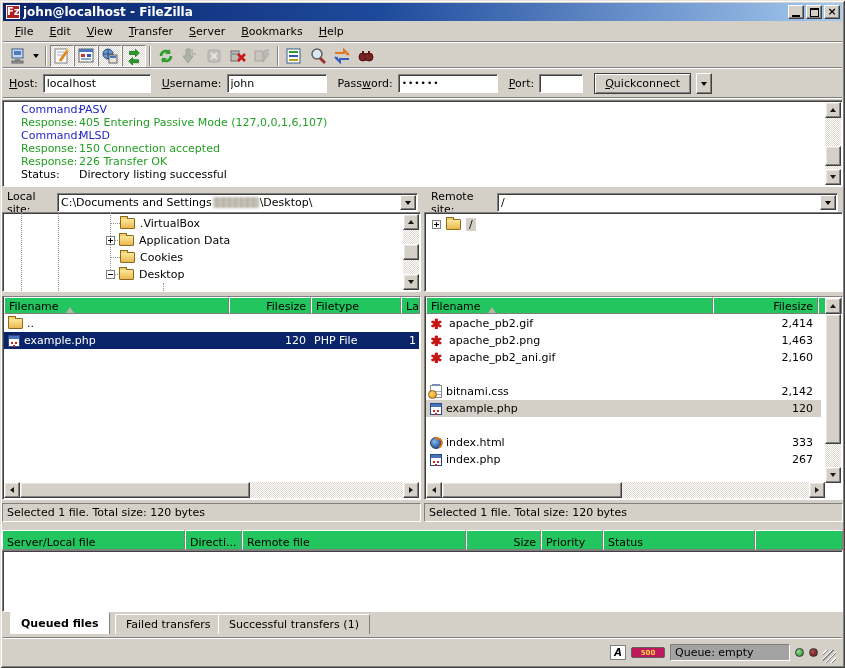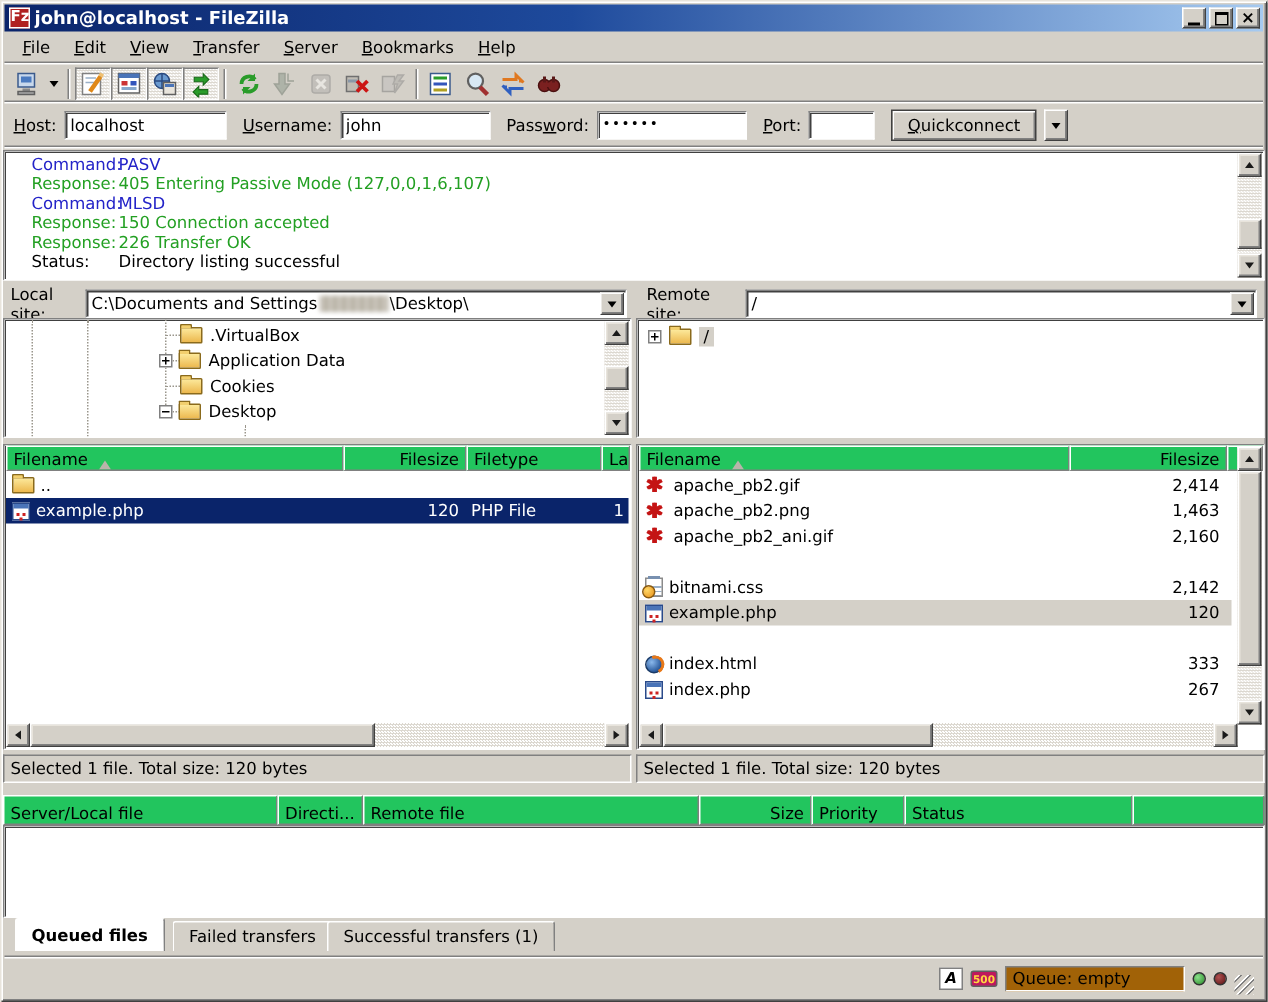--- a/index.html
+++ b/index.html
@@ -124,23 +124,23 @@
   
   .queue-body { background:#fff; border:1px solid; border-color:#808080 #fff #fff #808080; box-shadow:inset 1px 1px 0 #404040; }
   .tab { position:absolute; height:20px; display:flex; align-items:center; padding:0 10px;
     background:#d4d0c8; border:1px solid; border-color:#fff #808080 #808080 #fff; border-bottom:none; border-radius:2px 2px 0 0; }
   .tab.active { background:#fff; font-weight:bold; height:22px; top:-2px; z-index:2; }
 
   
   .statusbar { left:3px; top:640px; width:839px; height:25px; display:flex; align-items:center; justify-content:flex-end; gap:5px; padding-right:6px; }
   .dt-icon { width:16px; height:15px; background:#fff; border:1px solid #808080; font-size:10px; font-weight:bold; font-style:italic;
     display:flex; align-items:center; justify-content:center; }
-  .spd-icon { width:18px; height:11px; background:#be185d; color:#ffd840; font-size:7px; font-weight:bold;
+  .spd-icon { width:34px; height:11px; background:#be185d; color:#ffd840; font-size:7px; font-weight:bold;
     display:flex; align-items:center; justify-content:center; border:1px solid #606060; border-radius:2px; letter-spacing:0; }
-  .queuebox { width:120px; height:17px; border:1px solid; border-color:#808080 #fff #fff #808080; background:#a16207;
+  .queuebox { width:120px; height:17px; border:1px solid; border-color:#808080 #fff #fff #808080; background:#a3a3a3;
     display:flex; align-items:center; padding-left:4px; }
   .led { width:9px; height:9px; border-radius:50%; border:1px solid #333; }
   .grip { width:13px; height:13px; background:
      repeating-linear-gradient(135deg, transparent 0 2px, #fff 2px 3px, #808080 3px 4px); align-self:flex-end; margin-bottom:2px; }
 </style>
 </head>
 <body>
 
 <div class="app">
 

